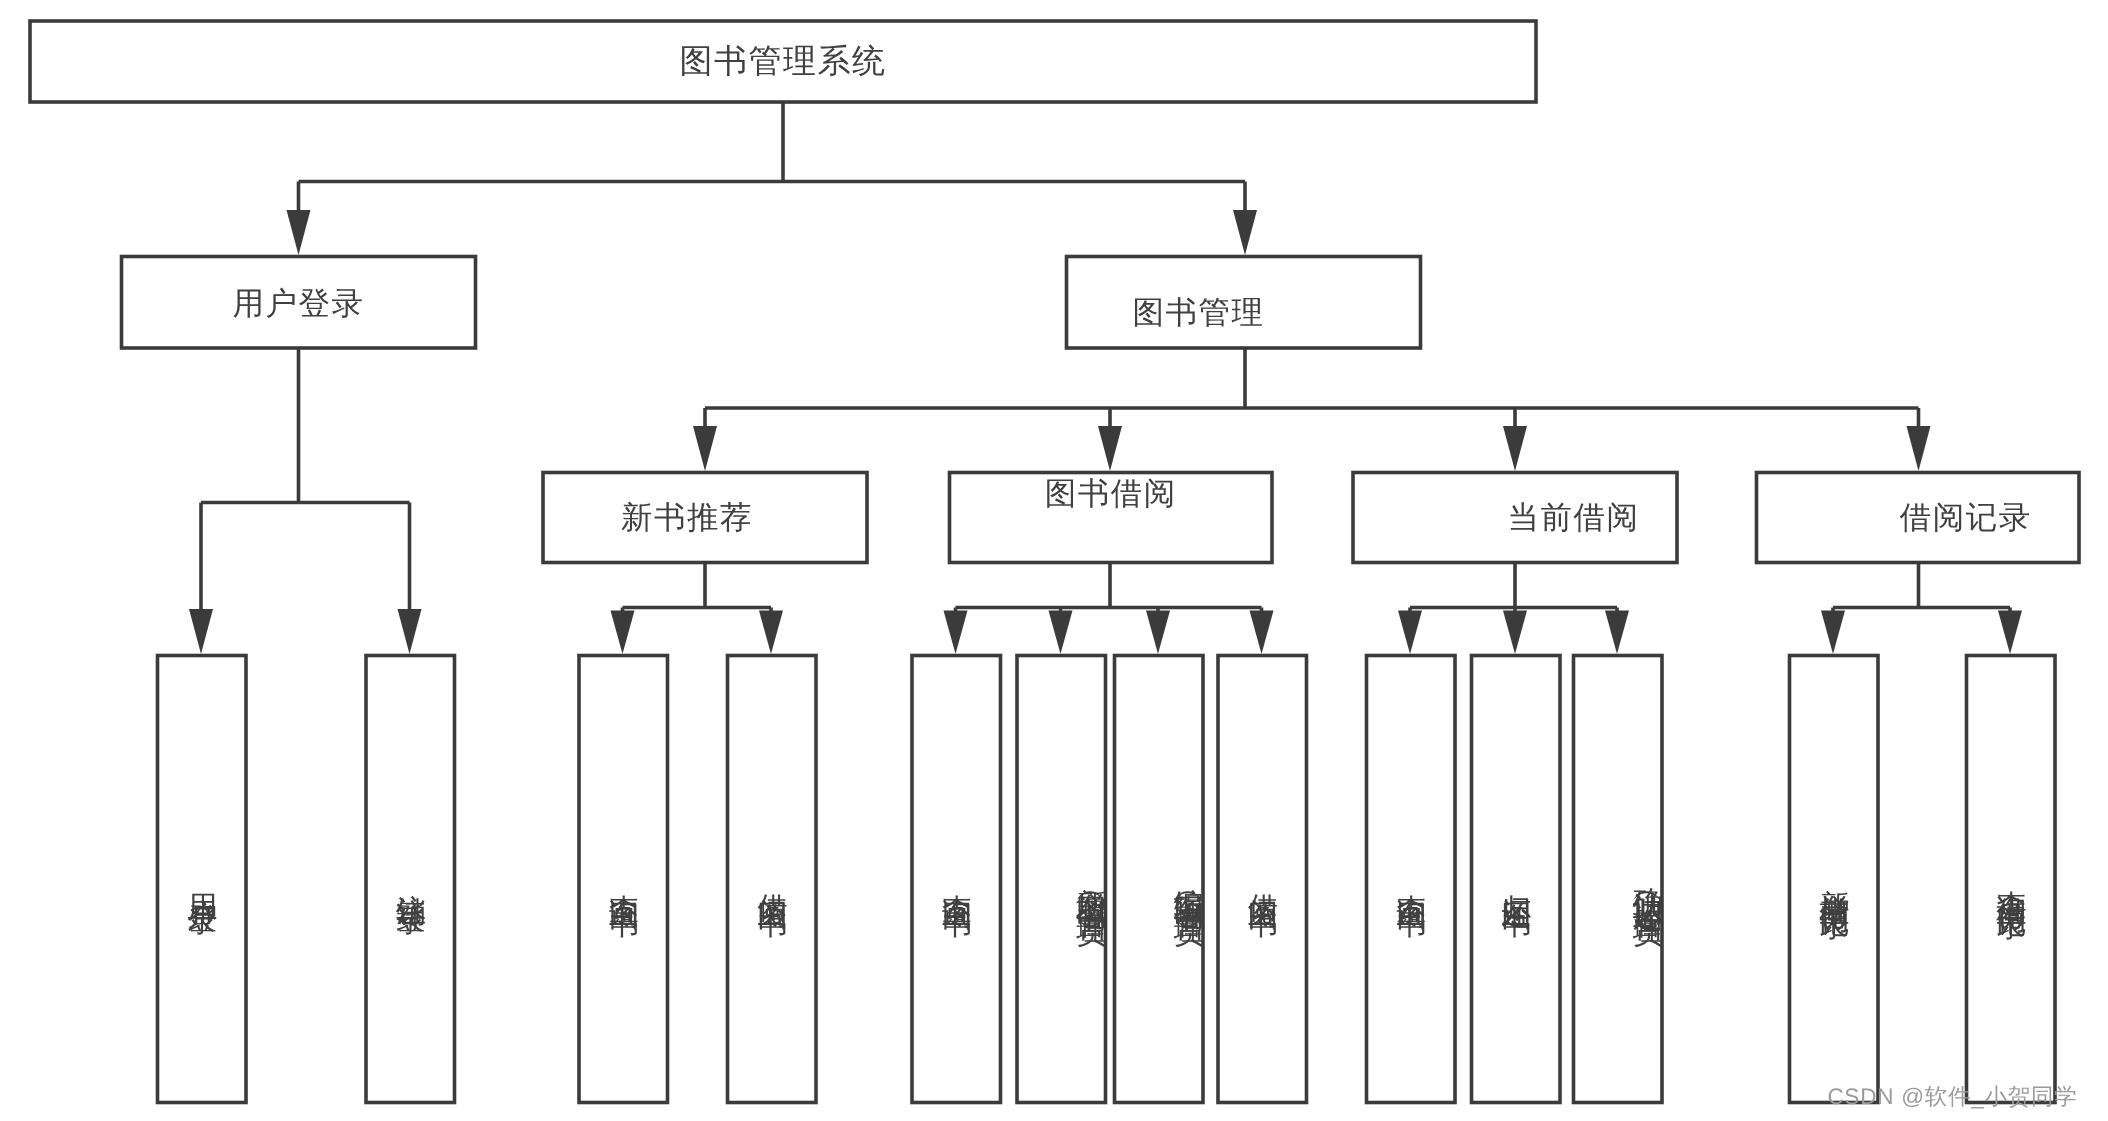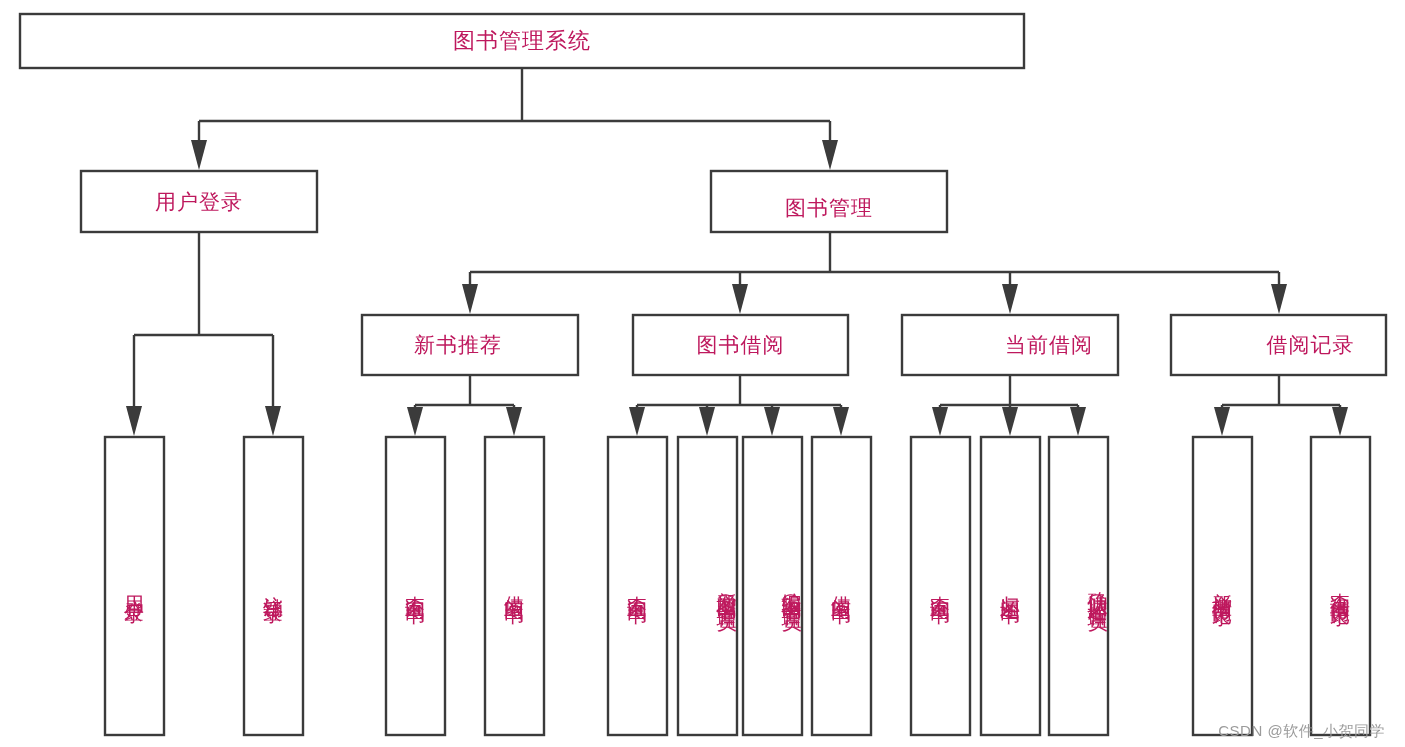--- a/index.html
+++ b/index.html
@@ -41,21 +41,21 @@
   .arrow-head {
     fill: #3b3b3b;
     stroke: none;
   }
   
   .node-label {
     position: absolute;
     display: flex;
     align-items: center;
     justify-content: center;
-    color: #be185d;
+    color: #404040;
     font-family: "Liberation Sans", "DejaVu Sans", sans-serif;
     text-align: center;
     pointer-events: none;
     white-space: nowrap;
   }
   .label-horizontal {
     font-size: 21px;
     letter-spacing: 1px;
   }
   .label-title {
@@ -186,24 +186,24 @@
       <rect class="node-box" x="1049" y="437" width="59" height="298"></rect>
 
       <rect class="node-box" x="1193" y="437" width="59" height="298"></rect>
       <rect class="node-box" x="1311" y="437" width="59" height="298"></rect>
     </g>
   </svg>
 
   <div class="node-label label-title" style="left:20px; top:14px; width:1004px; height:54px;">图书管理系统</div>
 
   <div class="node-label label-horizontal" style="left:81px; top:171px; width:236px; height:61px;">用户登录</div>
-  <div class="node-label label-horizontal" style="left:711px; top:171px; width:236px; height:74px;">图书管理</div>
+  <div class="node-label label-horizontal" style="left:681px; top:171px; width:236px; height:74px;">图书管理</div>
 
   <div class="node-label label-horizontal" style="left:356px; top:315px; width:204px; height:60px;">新书推荐</div>
-  <div class="node-label label-horizontal" style="left:633px; top:315px; width:215px; height:60px;">图书借阅</div>
+  <div class="node-label label-horizontal" style="left:633px; top:299px; width:215px; height:60px;">图书借阅</div>
   <div class="node-label label-horizontal" style="left:902px; top:315px; width:216px; height:60px;margin-left:39px;">当前借阅</div>
   <div class="node-label label-horizontal" style="left:1171px; top:315px; width:215px; height:60px;padding-left:32px;">借阅记录</div>
 
   <div class="node-label label-vertical label-short" style="left:105px; top:437px; width:59px; height:298px;">用户登录</div>
   <div class="node-label label-vertical label-short" style="left:244px; top:437px; width:59px; height:298px;">注销登录</div>
 
   <div class="node-label label-vertical label-short" style="left:386px; top:437px; width:59px; height:298px;">查询图书</div>
   <div class="node-label label-vertical label-short" style="left:485px; top:437px; width:59px; height:298px;">借阅图书</div>
 
   <div class="node-label label-vertical label-short" style="left:608px; top:437px; width:59px; height:298px;">查询图书</div>

